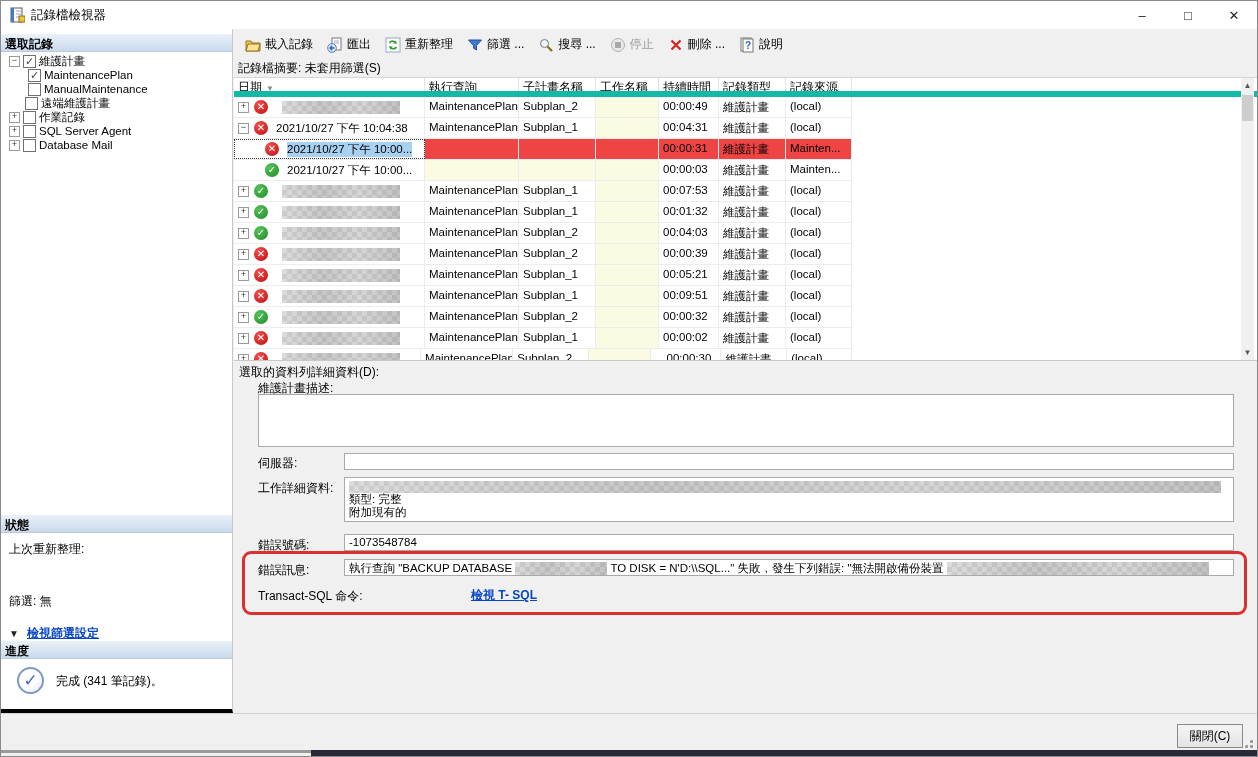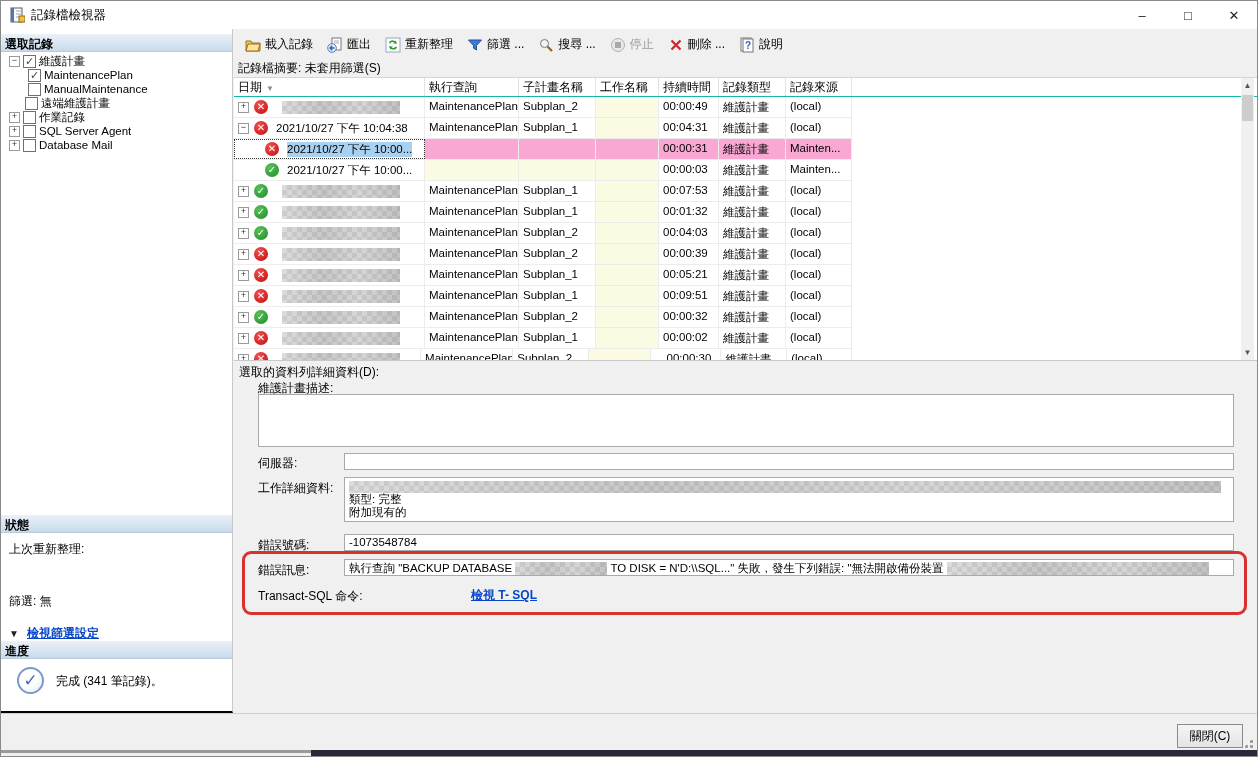--- a/index.html
+++ b/index.html
@@ -8,21 +8,21 @@
   .window { position:relative; width:1258px; height:757px; background:#f0f0f0; border:1px solid #8a8a8a; overflow:hidden; }
 
   
   .titlebar { position:absolute; top:0; left:0; width:100%; height:28px; background:#fff; display:flex; align-items:center; }
   .titlebar .app-icon { margin:0 6px 0 8px; width:16px; height:16px; }
   .titlebar .title { font-size:12.5px; }
   .win-controls { position:absolute; right:0; top:0; height:28px; display:flex; }
   .win-btn { width:46px; height:28px; display:flex; align-items:center; justify-content:center; font-size:13px; color:#222; cursor:default; background:#fff; border:none; }
 
   
-  .left-panel { position:absolute; top:28px; left:0; width:232px; height:684px; background:#fff; border-right:1px solid #c8c8c8; border-bottom:2px solid #000000; }
+  .left-panel { position:absolute; top:28px; left:0; width:232px; height:684px; background:#fff; border-right:1px solid #c8c8c8; border-bottom:4px solid #000000; }
   .band { position:absolute; left:0; width:100%; height:18px; background:linear-gradient(#eaf1f9,#c9daec); border-bottom:1px solid #b9cbdf; font-weight:bold; padding:2px 0 0 4px; font-size:12px; }
   .tree { position:absolute; top:25px; left:0; width:100%; }
   .tree-row { display:flex; align-items:center; height:14px; margin-bottom:0; cursor:default; }
   .expander { width:11px; height:11px; border:1px solid #9a9a9a; background:#fff; font-size:9px; line-height:9px; text-align:center; font-family:"Liberation Mono","DejaVu Sans Mono",monospace; color:#333; flex:none; }
   .checkbox { width:13px; height:13px; border:1px solid #707070; background:#fff; margin:0 3px; font-size:11px; line-height:11px; text-align:center; color:#444; flex:none; }
   .tree-label { font-size:11.5px; white-space:nowrap; }
   .status-body { position:absolute; left:0; width:100%; font-size:12px; }
   .link { color:#0645c8; text-decoration:underline; cursor:pointer;font-weight:bold; }
   .filter-arrow { color:#222; font-size:10px; margin:0 8px 0 6px; }
   .progress-row { position:absolute; display:flex; align-items:flex-start; }
@@ -31,27 +31,27 @@
   
   .right { position:absolute; top:28px; left:233px; width:1025px; height:684px; background:#f0f0f0; }
   .toolbar { position:absolute; top:2px; left:0; width:100%; height:27px; display:flex; align-items:center; padding-left:4px; }
   .tb-btn { display:flex; align-items:center; gap:4px; padding:2px 6px; border:1px solid transparent; background:transparent; font-size:12px; cursor:default; }
   .tb-btn.disabled { color:#9a9a9a; }
   .tb-icon { width:16px; height:16px; display:inline-block; }
   .tb-icon svg { display:block; }
   .summary { position:absolute; top:31px; left:4px; font-size:12px; }
 
   .table-wrap { position:absolute; top:48px; left:0; width:100%; height:284px; background:#fff; border-top:1px solid #d5d5d5; border-bottom:1px solid #c8c8c8; overflow:hidden; }
-  .thead { display:flex; height:19px; border-bottom:1px solid #14b8a6; background:#fff; }
+  .thead { display:flex; height:19px; border-bottom:6px solid #14b8a6; background:#fff; }
   .th { font-size:12px; padding:1px 3px 0 4px; border-right:1px solid #e2e2e2; white-space:nowrap; overflow:hidden; }
   .sort-glyph { font-size:8px; color:#8a8a8a; margin-left:4px; }
   .trow { display:flex; height:21px; width:618px; border-bottom:1px solid #ececec; background:#fff; }
   .td { font-size:11.5px; padding:3px 3px 0 4px; border-right:1px solid #ececec; white-space:nowrap; overflow:hidden; position:relative; }
   .td.empty-y { background:#fbfbe4; }
-  .td.sel { background:#f9a8d4; }
+  .td.sel { background:#ef4444; }
   .datecell { display:flex; align-items:center; padding:0 0 0 4px; }
   .datecell.focus { outline:1px dotted #333; outline-offset:-1px; }
   .date-text { font-size:11.5px; white-space:nowrap; }
   .date-text.selbg { background:#a8d0f0; }
   .stat { width:14px; height:14px; border-radius:50%; color:#fff; font-size:10px; font-weight:bold; text-align:center; line-height:14px; flex:none; margin-left:5px; }
   .stat.error { background:radial-gradient(circle at 35% 30%, #f05050, #c00d0d); }
   .stat.success { background:radial-gradient(circle at 35% 30%, #57c157, #1e8c28); }
   .mosaic { display:inline-block; height:13px; vertical-align:middle;
     background-image:
       linear-gradient(45deg, rgba(0,0,0,.07) 25%, transparent 25%, transparent 75%, rgba(0,0,0,.07) 75%),

